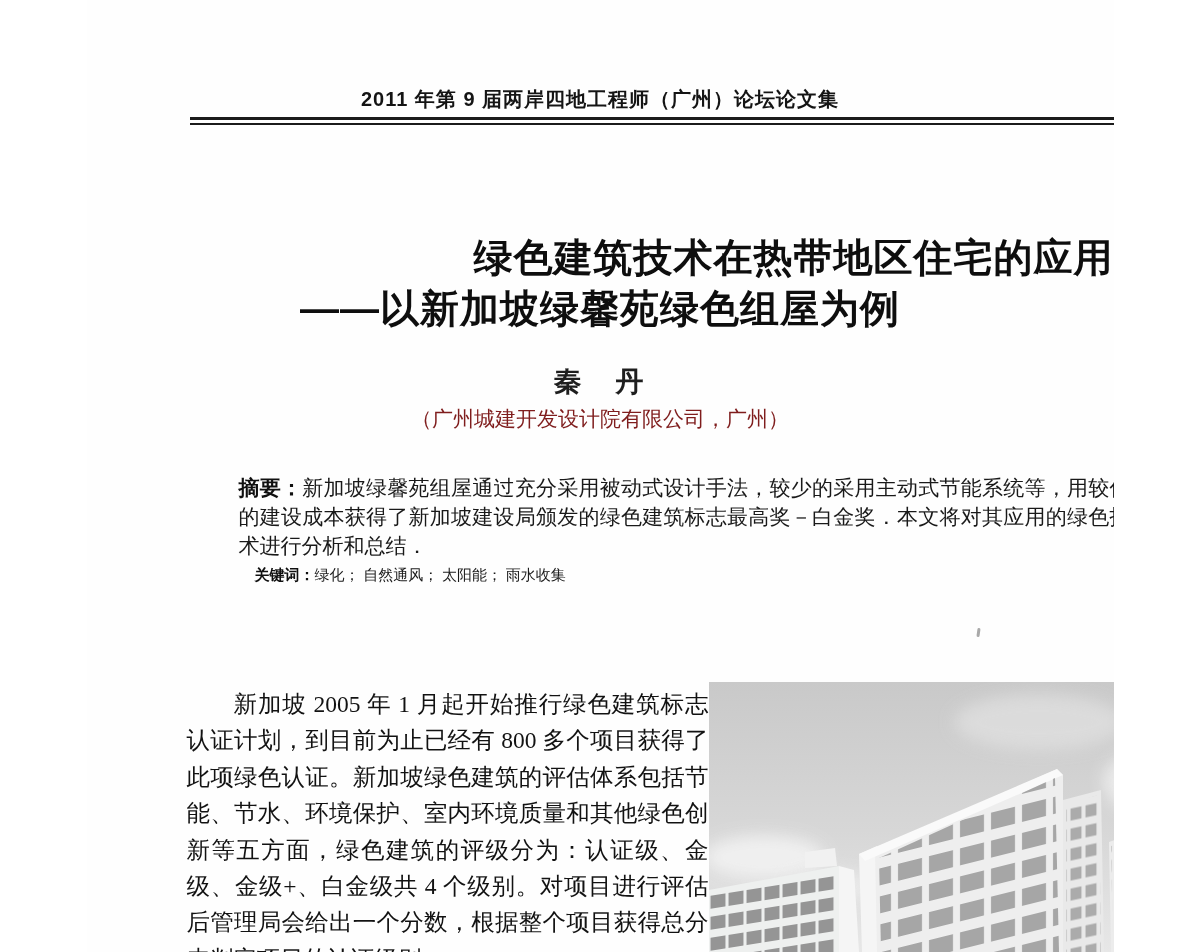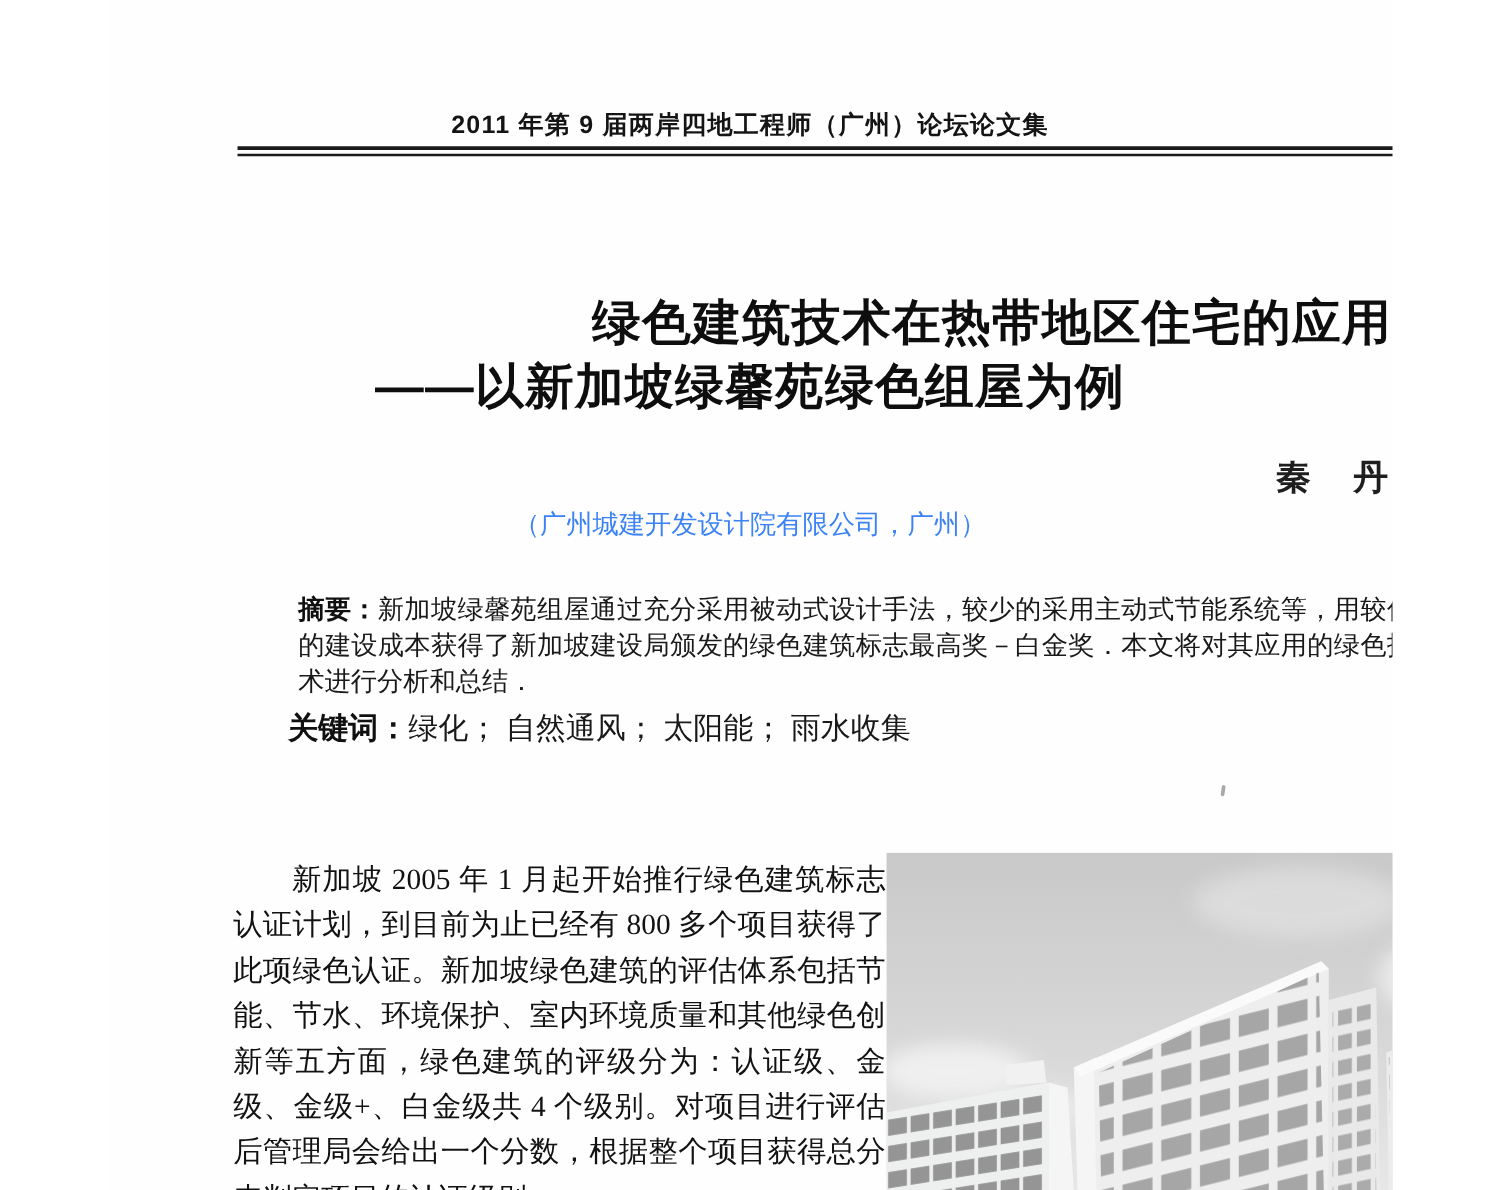--- a/index.html
+++ b/index.html
@@ -37,53 +37,53 @@
     font-weight: bold;
     font-size: 39px;
     letter-spacing: 1px;
     color: #0e0e0e;
   }
   .paper-title-1 { top: 231px; text-align: right; }
   .paper-title-2 { top: 282px; text-align: center; }
 
   .author-name {
     position: absolute; top: 363px; left: 0; width: 100%;
-    text-align: right;
+    text-align: center;
     font-family: "Liberation Serif", serif;
     font-size: 28px;
     font-weight: bold;
     letter-spacing: 3px;
     color: #1e1e1e;
   }
   .affiliation {
     position: absolute; top: 405px; left: 0; width: 100%;
     text-align: center;
     font-family: "Liberation Serif", serif;
     font-size: 21px;
-    color: #3b82f6;
+    color: #7f1d1d;
   }
 
   .abstract {
     position: absolute; top: 473px; left: 152px; width: 892px;
     font-family: "Liberation Serif", serif;
     font-size: 21px;
     line-height: 29px;
     text-align: justify;
     color: #191919;
   }
   .abstract .label,
   .keywords .label {
     font-family: "Liberation Sans", sans-serif;
     font-weight: bold;
     color: #101010;
   }
   .keywords {
-    position: absolute; top: 566px; left: 144px; width: 892px;
+    position: absolute; top: 566px; left: 168px; width: 892px;
     font-family: "Liberation Serif", serif;
-    font-size: 24px;
+    font-size: 15px;
     color: #191919;
   }
 
   .body-column {
     position: absolute; top: 686px; left: 100px; width: 522px;
     font-family: "Liberation Serif", serif;
     font-size: 23.5px;
     line-height: 36.4px;
     text-align: justify;
     text-indent: 2em;

